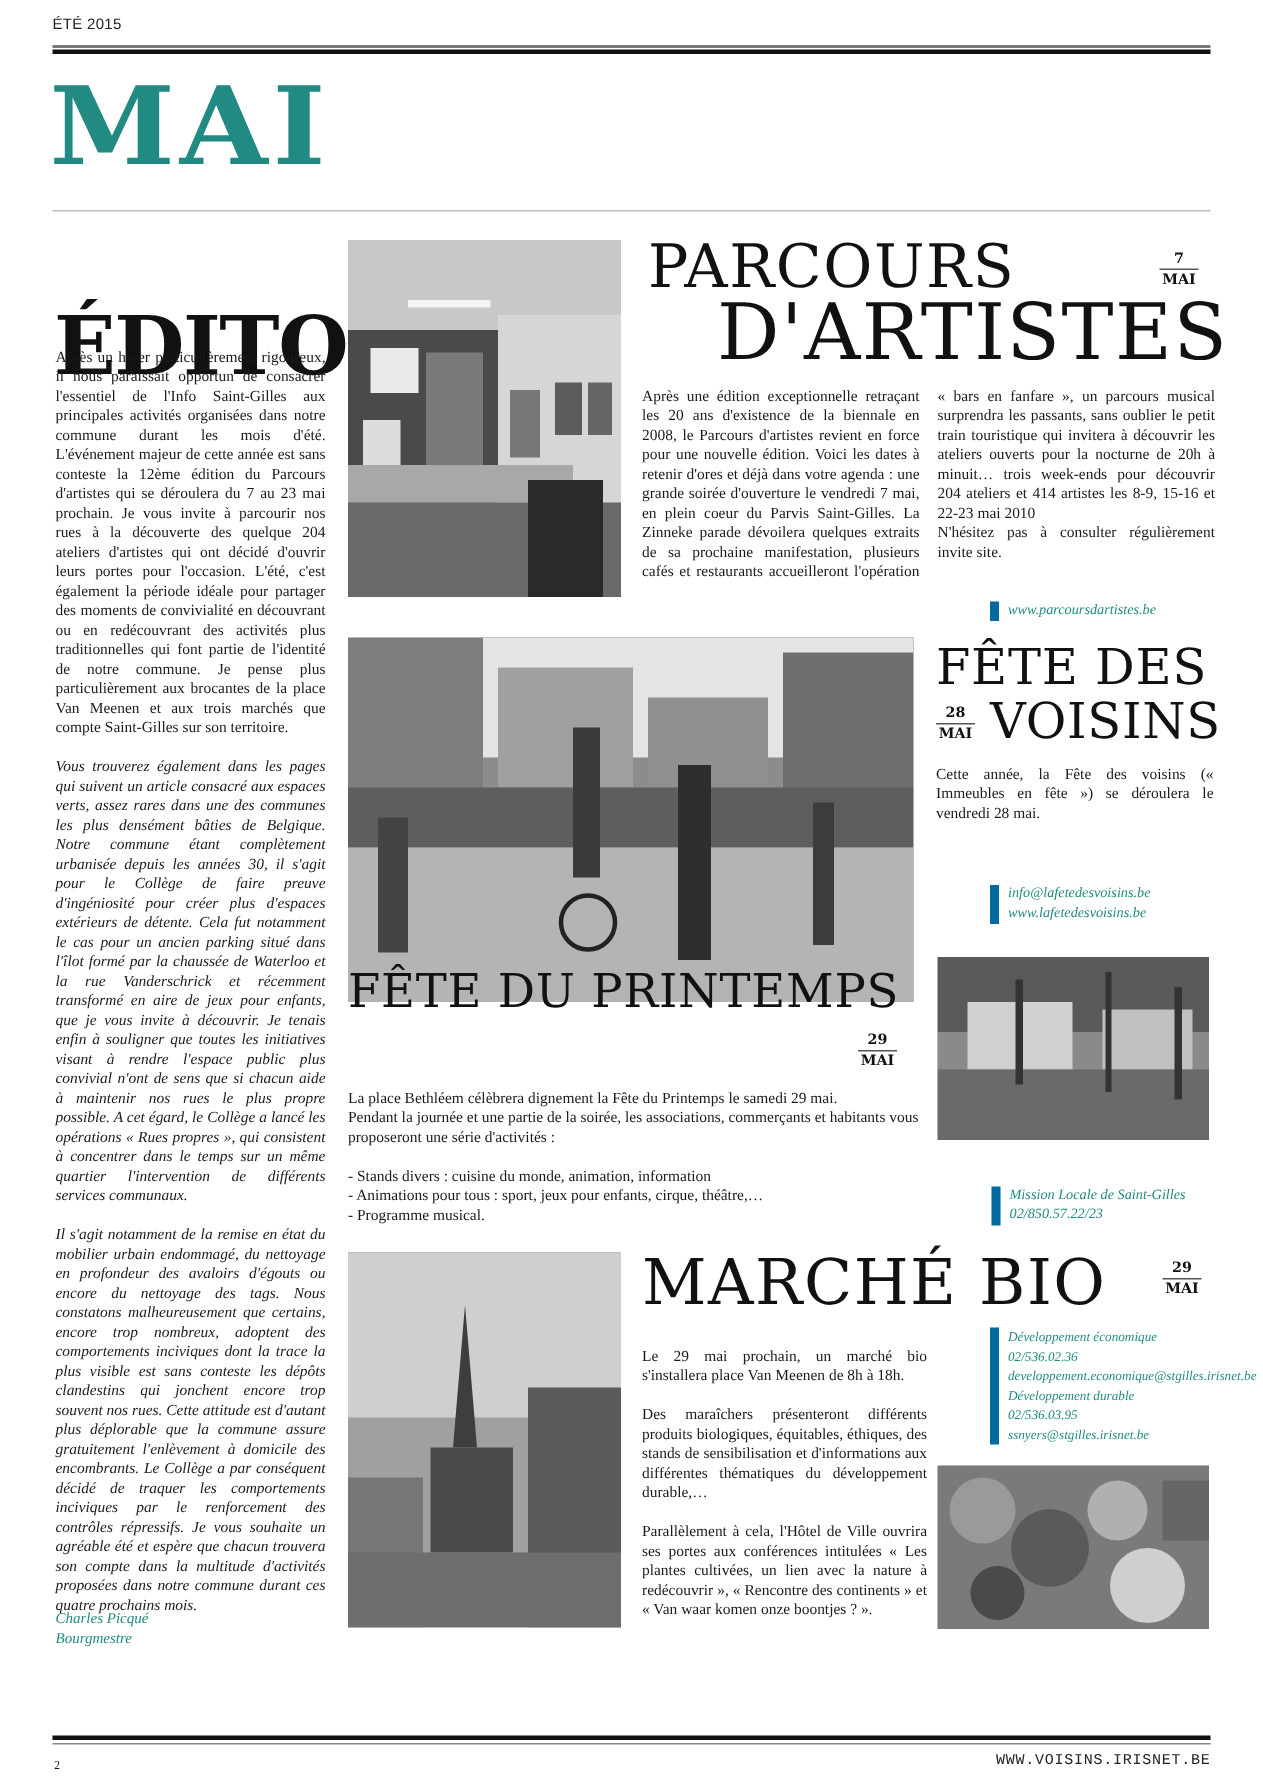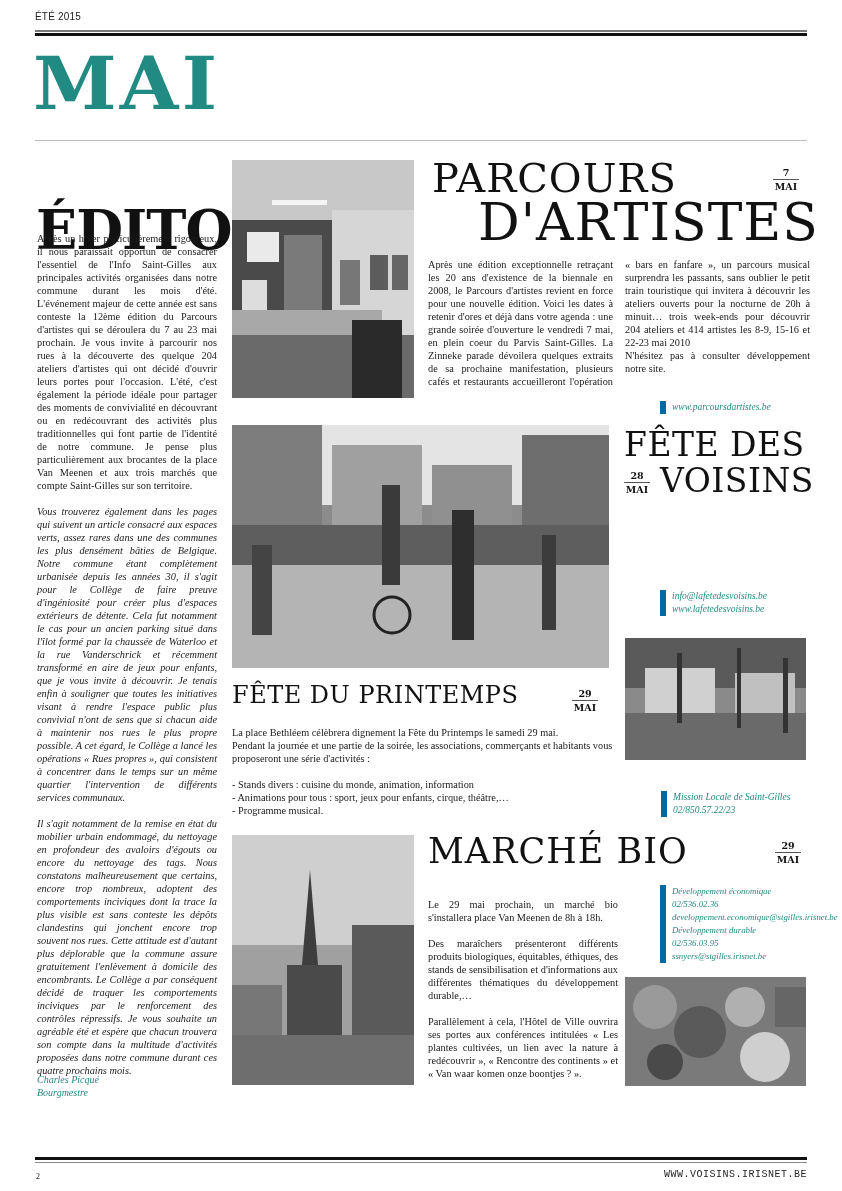--- a/index.html
+++ b/index.html
@@ -80,21 +80,21 @@
 
 <div class="abs headline" style="left:432px; top:158px; font-size:40px; letter-spacing:1px;">PARCOURS</div>
 <div class="abs headline" style="left:478px; top:196px; font-size:52px; letter-spacing:1px;">D'ARTISTES</div>
 <div class="abs date-badge" style="left:773px; top:167px;">
   <div class="num">7</div>
   <div class="mon">MAI</div>
 </div>
 
 <div class="abs txt" style="left:428px; top:258px; width:382px; column-count:2; column-gap:12px; height:132px;">
   <p>Après une édition exceptionnelle retraçant les 20 ans d'existence de la biennale en 2008, le Parcours d'artistes revient en force pour une nouvelle édition. Voici les dates à retenir d'ores et déjà dans votre agenda : une grande soirée d'ouverture le vendredi 7 mai, en plein coeur du Parvis Saint-Gilles. La Zinneke parade dévoilera quelques extraits de sa prochaine manifestation, plusieurs cafés et restaurants accueilleront l'opération « bars en fanfare », un parcours musical surprendra les passants, sans oublier le petit train touristique qui invitera à découvrir les ateliers ouverts pour la nocturne de 20h à minuit… trois week-ends pour découvrir 204 ateliers et 414 artistes les 8-9, 15-16 et 22-23 mai 2010</p>
-  <p>N'hésitez pas à consulter développement notre site.</p>
+  <p>N'hésitez pas à consulter régulièrement invite site.</p>
 </div>
 <div class="abs contact" style="left:624px; top:401px; width:185px;">
   <a style="color:inherit;text-decoration:none;">www.parcoursdartistes.be</a>
 </div>
 
 <div class="abs photo" style="left:232px; top:425px; width:377px; height:243px;">
   <svg viewBox="0 0 377 243" preserveAspectRatio="none">
     <rect width="377" height="243" fill="#8c8c8c"></rect>
     <rect width="377" height="80" fill="#e4e4e4"></rect>
     <rect x="0" y="0" width="90" height="110" fill="#7d7d7d"></rect>
@@ -111,40 +111,41 @@
   </svg>
 </div>
 
 <div class="abs headline" style="left:624px; top:428px; font-size:33px; letter-spacing:0.5px;">FÊTE DES</div>
 <div class="abs date-badge" style="left:624px; top:470px;">
   <div class="num">28</div>
   <div class="mon">MAI</div>
 </div>
 <div class="abs headline" style="left:660px; top:464px; font-size:33px; letter-spacing:0.5px;">VOISINS</div>
 <div class="abs txt" style="left:624px; top:510px; width:185px;">
+  <p>Cette année, la Fête des voisins (« Immeubles en fête ») se déroulera le vendredi 28 mai.</p>
 </div>
 <div class="abs contact" style="left:624px; top:590px; width:185px;font-style:italic;">
   <div><a style="color:inherit;text-decoration:none;">info@lafetedesvoisins.be</a></div>
   <div><a style="color:inherit;text-decoration:none;">www.lafetedesvoisins.be</a></div>
 </div>
 
 <div class="abs photo" style="left:625px; top:638px; width:181px; height:122px;">
   <svg viewBox="0 0 181 122" preserveAspectRatio="none">
     <rect width="181" height="122" fill="#8a8a8a"></rect>
     <rect width="181" height="50" fill="#5a5a5a"></rect>
     <rect x="20" y="30" width="70" height="45" fill="#d0d0d0"></rect>
     <rect x="110" y="35" width="60" height="40" fill="#c0c0c0"></rect>
     <rect x="0" y="75" width="181" height="47" fill="#6a6a6a"></rect>
     <rect x="52" y="15" width="5" height="70" fill="#333"></rect>
     <rect x="112" y="10" width="4" height="80" fill="#333"></rect>
     <rect x="158" y="20" width="5" height="75" fill="#333"></rect>
   </svg>
 </div>
 
-<div class="abs headline" style="left:232px; top:683px; font-size:24px; letter-spacing:0.5px;">FÊTE DU PRINTEMPS</div>
+<div class="abs headline" style="left:232px; top:646px; font-size:31px; letter-spacing:0.5px;">FÊTE DU PRINTEMPS</div>
 <div class="abs date-badge" style="left:572px; top:688px;">
   <div class="num">29</div>
   <div class="mon">MAI</div>
 </div>
 <div class="abs txt" style="left:232px; top:726px; width:385px; text-align:left;">
   <p>La place Bethléem célèbrera dignement la Fête du Printemps le samedi 29 mai.</p>
   <p>Pendant la journée et une partie de la soirée, les associations, commerçants et habitants vous proposeront une série d'activités :</p>
   <div class="gap"></div>
   <p>- Stands divers  : cuisine du monde, animation, information</p>
   <p>- Animations pour tous : sport, jeux pour enfants, cirque, théâtre,…</p>
@@ -160,21 +161,21 @@
     <rect width="182" height="250" fill="#a0a0a0"></rect>
     <rect width="182" height="110" fill="#cfcfcf"></rect>
     <path d="M70 130 L78 35 L86 130 Z" fill="#3e3e3e"></path>
     <rect x="55" y="130" width="55" height="70" fill="#4a4a4a"></rect>
     <rect x="0" y="150" width="50" height="100" fill="#777"></rect>
     <rect x="120" y="90" width="62" height="160" fill="#5a5a5a"></rect>
     <rect x="0" y="200" width="182" height="50" fill="#6e6e6e"></rect>
   </svg>
 </div>
 
-<div class="abs headline" style="left:428px; top:834px; font-size:35px; letter-spacing:1px;">MARCHÉ BIO</div>
+<div class="abs headline" style="left:428px; top:834px; font-size:42px; letter-spacing:1px;">MARCHÉ BIO</div>
 <div class="abs date-badge" style="left:775px; top:840px;">
   <div class="num">29</div>
   <div class="mon">MAI</div>
 </div>
 <div class="abs txt" style="left:428px; top:885px; width:190px;margin-top:13px;">
   <p>Le 29 mai prochain, un marché bio s'installera place Van Meenen de 8h à 18h.</p>
   <div class="gap"></div>
   <p>Des maraîchers présenteront différents produits biologiques, équitables, éthiques, des stands de sensibilisation et d'informations aux différentes thématiques du développement durable,…</p>
   <div class="gap"></div>
   <p>Parallèlement à cela, l'Hôtel de Ville ouvrira ses portes aux conférences intitulées « Les plantes cultivées, un lien avec la nature à redécouvrir », « Rencontre des continents » et « Van waar komen onze boontjes ? ».</p>

